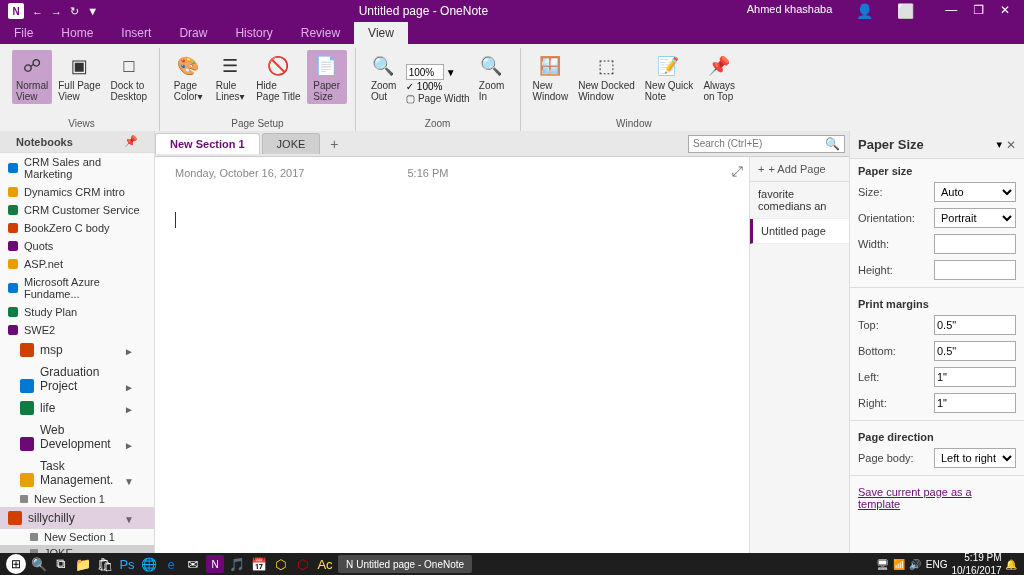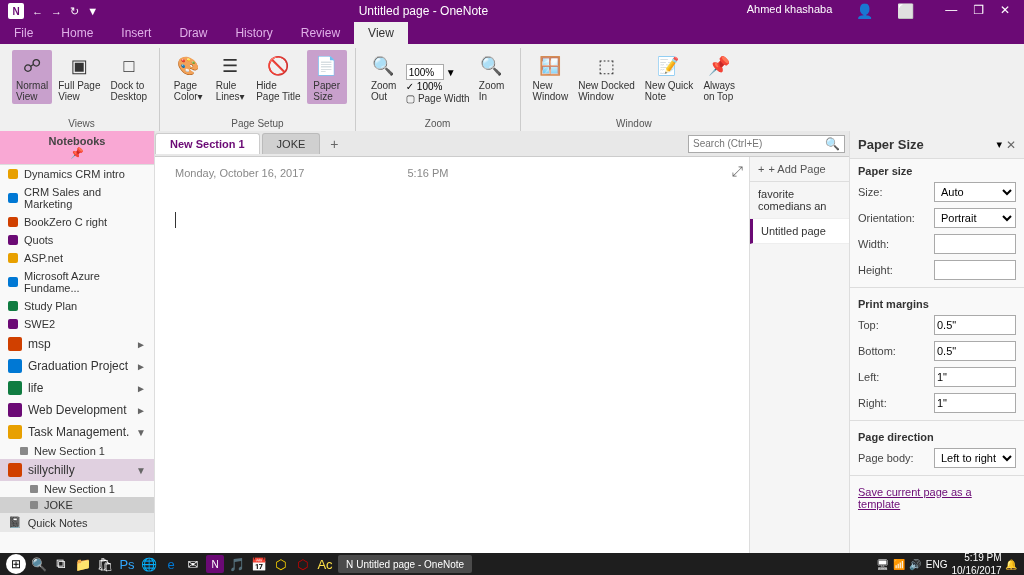--- a/index.html
+++ b/index.html
@@ -92,26 +92,25 @@
       background: #f9f9f9;
       border-right: 1px solid #ddd;
       overflow-y: auto;
       flex-shrink: 0;
     }
     .sidebar-header {
       display: flex;
       justify-content: space-between;
       align-items: center;
       padding: 4px 16px;
-      background: #f9a8d4;
+      background: #e5e5e5;
       border-bottom: 1px solid #ddd;
       font-size: 11px;
       font-weight: bold;
       color: #444;
-      flex-direction: column;
     }
     .sidebar-pin { cursor: pointer; color: #666; }
     .notebook-item {
       display: flex;
       align-items: center;
       padding: 3px 8px;
       cursor: pointer;
       font-size: 11px;
       color: #333;
     }
@@ -133,22 +132,22 @@
     .section-item.active { background: #d0d0d0; }
     .section-dot {
       width: 8px;
       height: 8px;
       border-radius: 1px;
       margin-right: 6px;
       flex-shrink: 0;
     }
     .notebook-group {
       display: flex;
-      align-items: center;
-      padding: 4px 8px;
+      align-items: flex-end;
+      padding: 4px 20px;
       cursor: pointer;
       font-size: 12px;
       color: #333;
       font-weight: 500;
     }
     .group-icon {
       width: 14px;
       height: 14px;
       border-radius: 2px;
       margin-right: 6px;
@@ -489,30 +488,34 @@
 
 <div style="display:flex; height: calc(575px - 22px - 80px - 22px);">
 
   <div class="sidebar">
     <div class="sidebar-header">
       <span>Notebooks</span>
       <span class="sidebar-pin">📌</span>
     </div>
 
     <div class="notebook-item">
+      <div class="notebook-dot" style="background:#0078d4;"></div>
+      <span>CRM Sales and Marketing</span>
+    </div>
+    <div class="notebook-item">
       <div class="notebook-dot" style="background:#e8a000;"></div>
       <span>Dynamics CRM intro</span>
     </div>
     <div class="notebook-item">
-      <div class="notebook-dot" style="background:#0078d4;"></div>
-      <span>CRM Sales and Marketing</span>
+      <div class="notebook-dot" style="background:#107c41;"></div>
+      <span>CRM Customer Service</span>
     </div>
     <div class="notebook-item">
       <div class="notebook-dot" style="background:#d04000;"></div>
-      <span>BookZero C right</span>
+      <span>BookZero C body</span>
     </div>
     <div class="notebook-item">
       <div class="notebook-dot" style="background:#6b0a75;"></div>
       <span>Quots</span>
     </div>
     <div class="notebook-item">
       <div class="notebook-dot" style="background:#e8a000;"></div>
       <span>ASP.net</span>
     </div>
     <div class="notebook-item">

